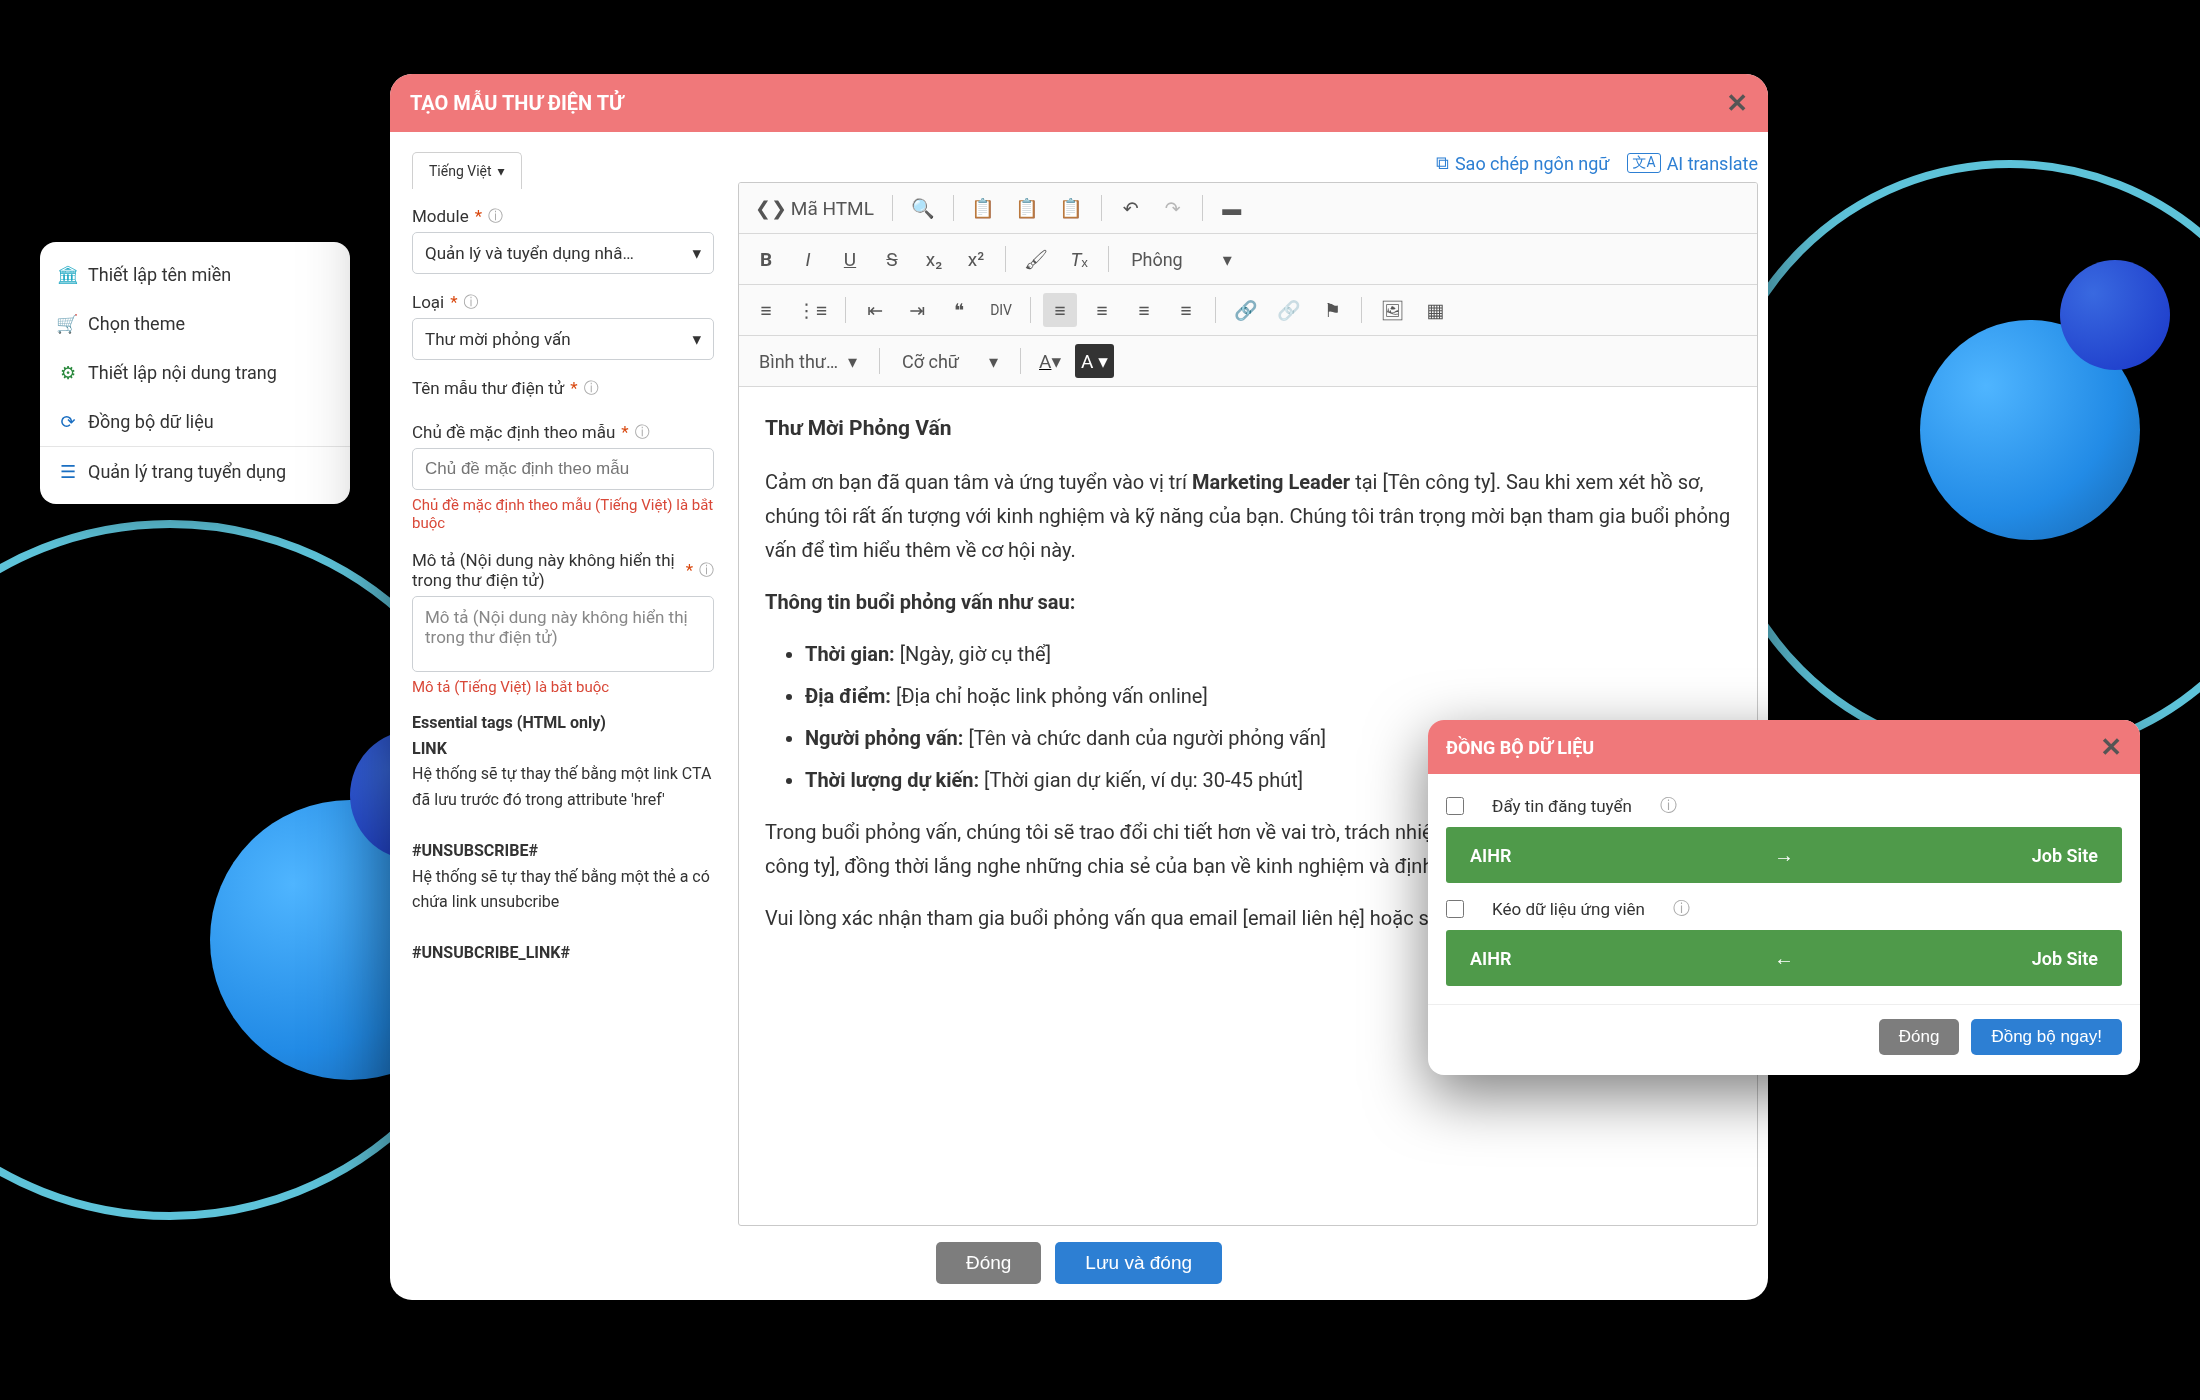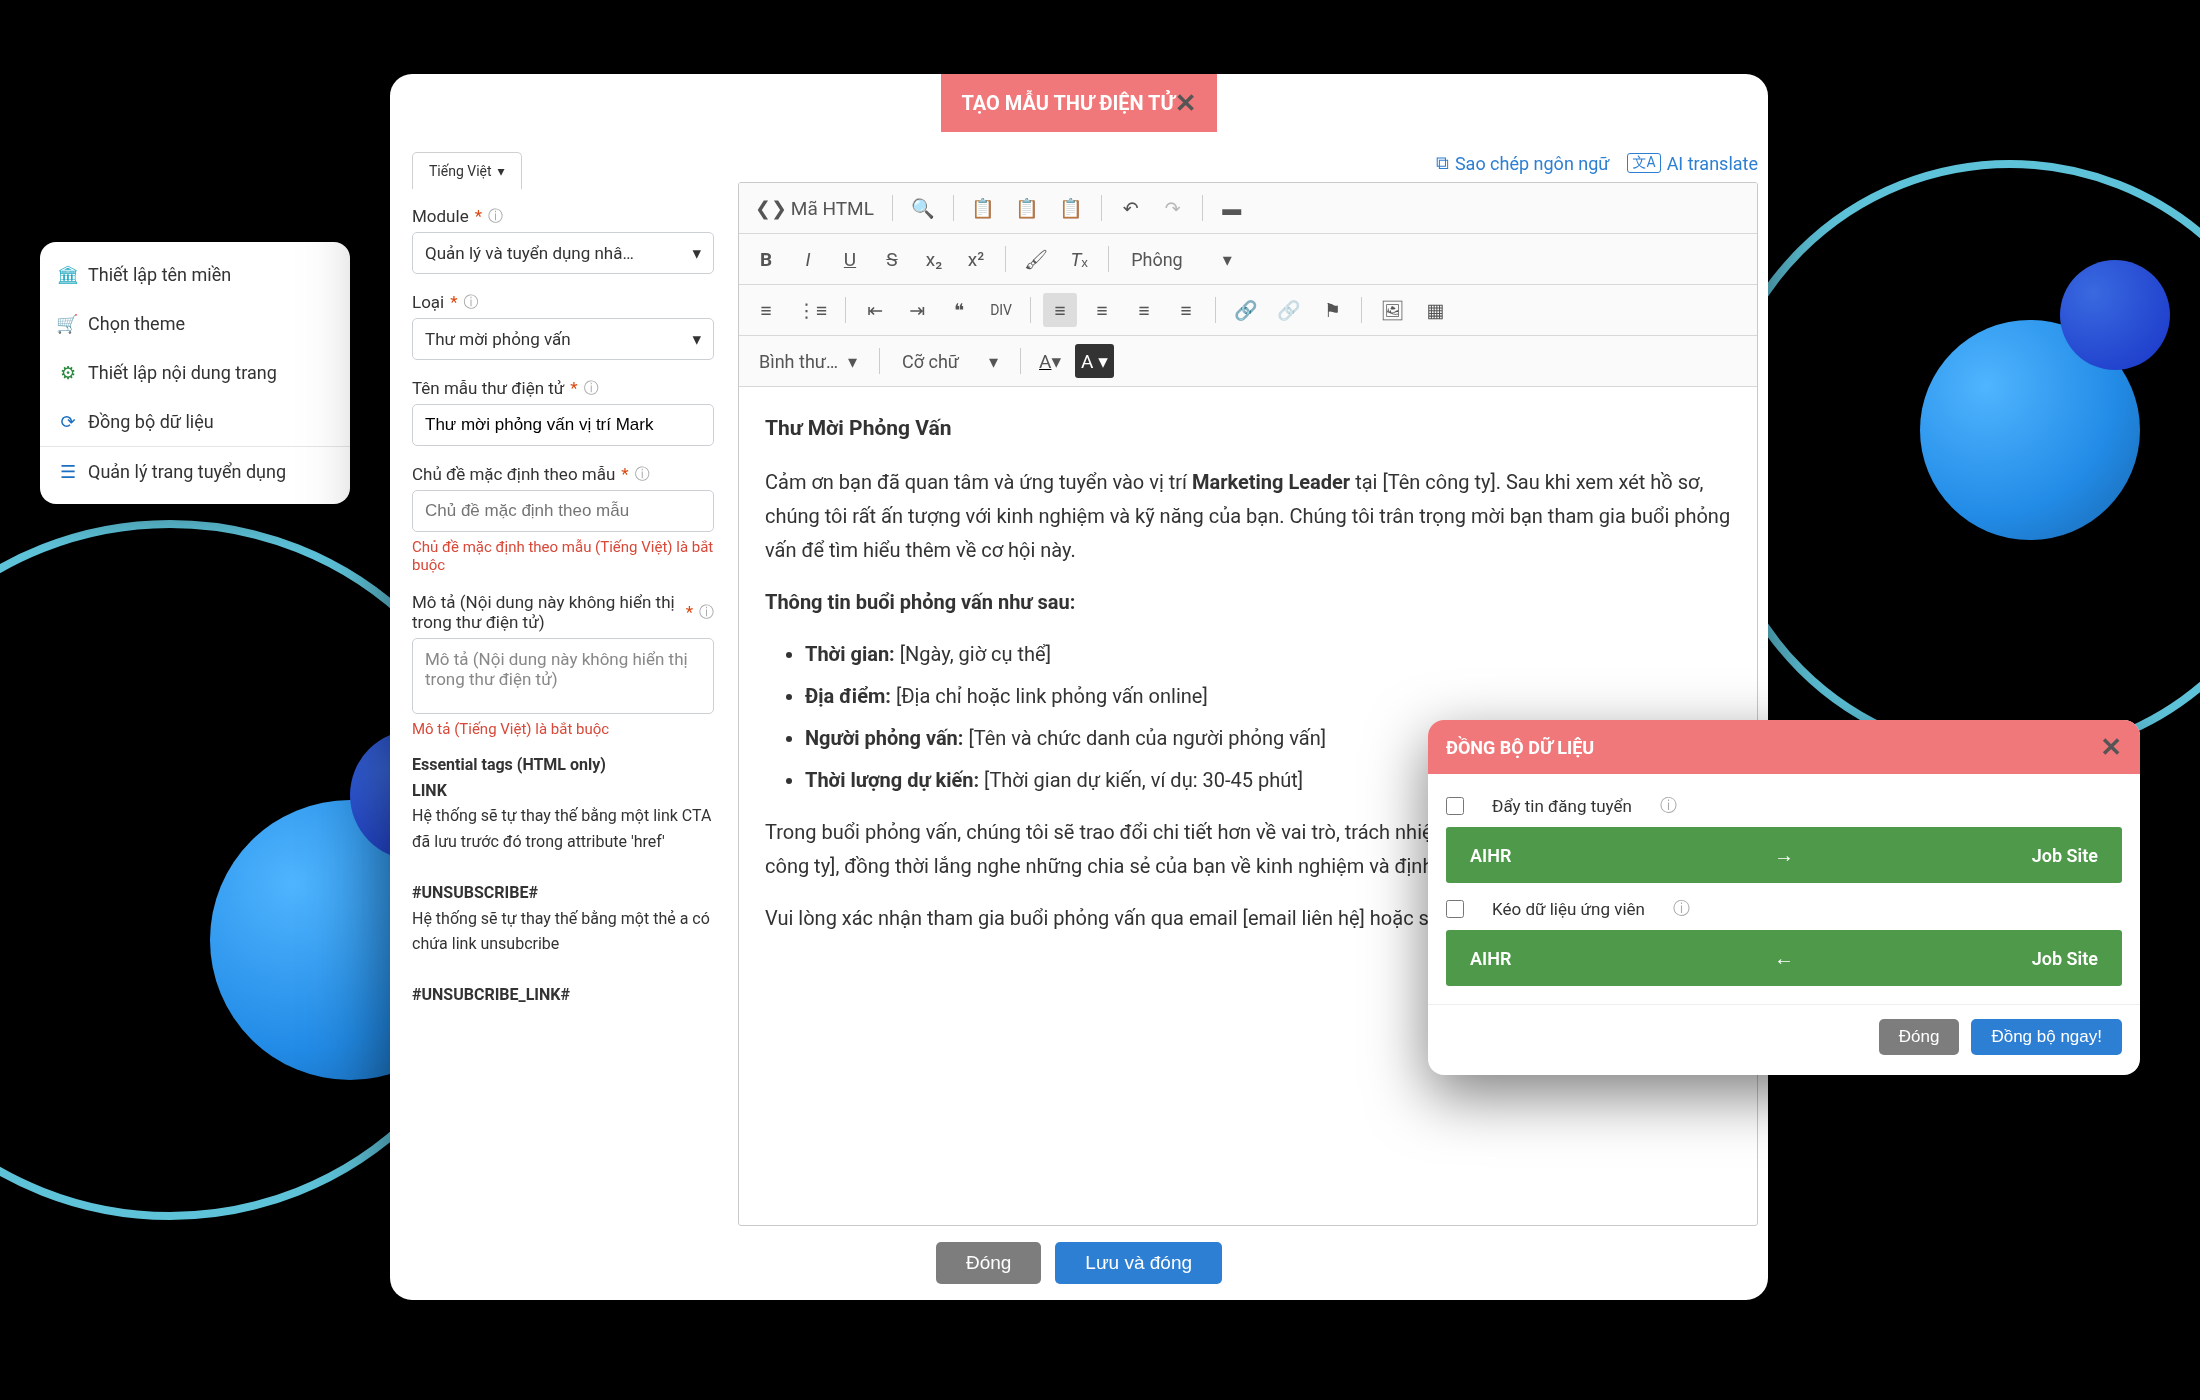--- a/index.html
+++ b/index.html
@@ -49,21 +49,20 @@
   
   .modal-main {
     position:absolute;
     left:390px; top:74px;
     width:1378px; height:1226px;
     background:#fff;
     border-radius:22px;
     box-shadow: 0 30px 80px rgba(0,0,0,.55);
     display:flex; flex-direction:column;
     overflow:hidden;
-    align-items:center;
   }
   .modal-main .header {
     background:#f0787a;
     color:#fff;
     padding:14px 20px;
     display:flex; justify-content:space-between; align-items:center;
     font-weight:700; font-size:20px;
   }
   .close-x { font-size:26px; color:#555; cursor:pointer; font-weight:700; }
   .modal-main .body {
@@ -200,21 +199,20 @@
       <div class="form-select">
         <span>Thư mời phỏng vấn</span>
           <span>▾</span>
       </div>
 
       <div class="form-label">
         <span>Tên mẫu thư điện tử</span>
           <span class="required">*</span>
           <span class="info">ⓘ</span>
       </div>
-      <input class="form-input" value="Thư mời phỏng vấn vị trí Mark" style="">
 
       <div class="form-label">
         <span>Chủ đề mặc định theo mẫu</span>
           <span class="required">*</span>
           <span class="info">ⓘ</span>
       </div>
       <input class="form-input" placeholder="Chủ đề mặc định theo mẫu" style="">
       <div class="err">Chủ đề mặc định theo mẫu (Tiếng Việt) là bắt buộc</div>
 
       <div class="form-label">

